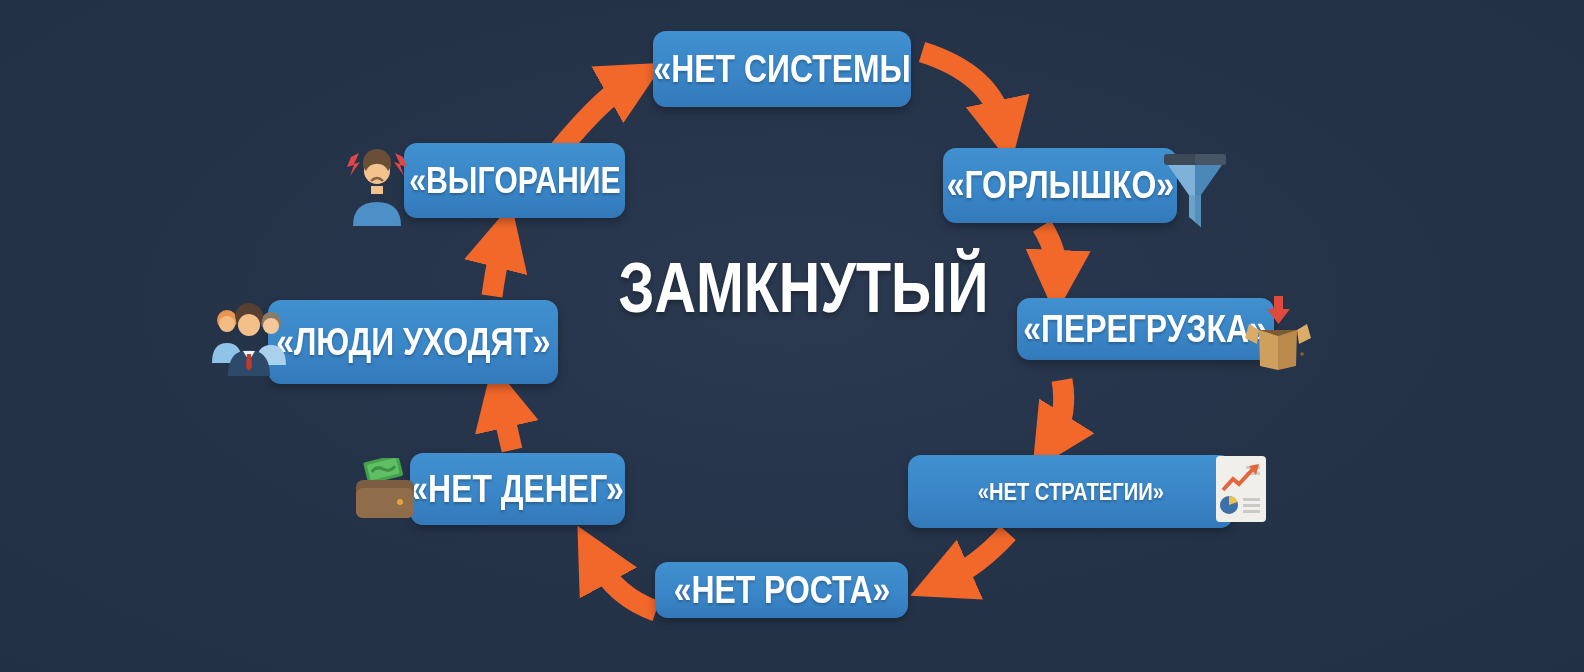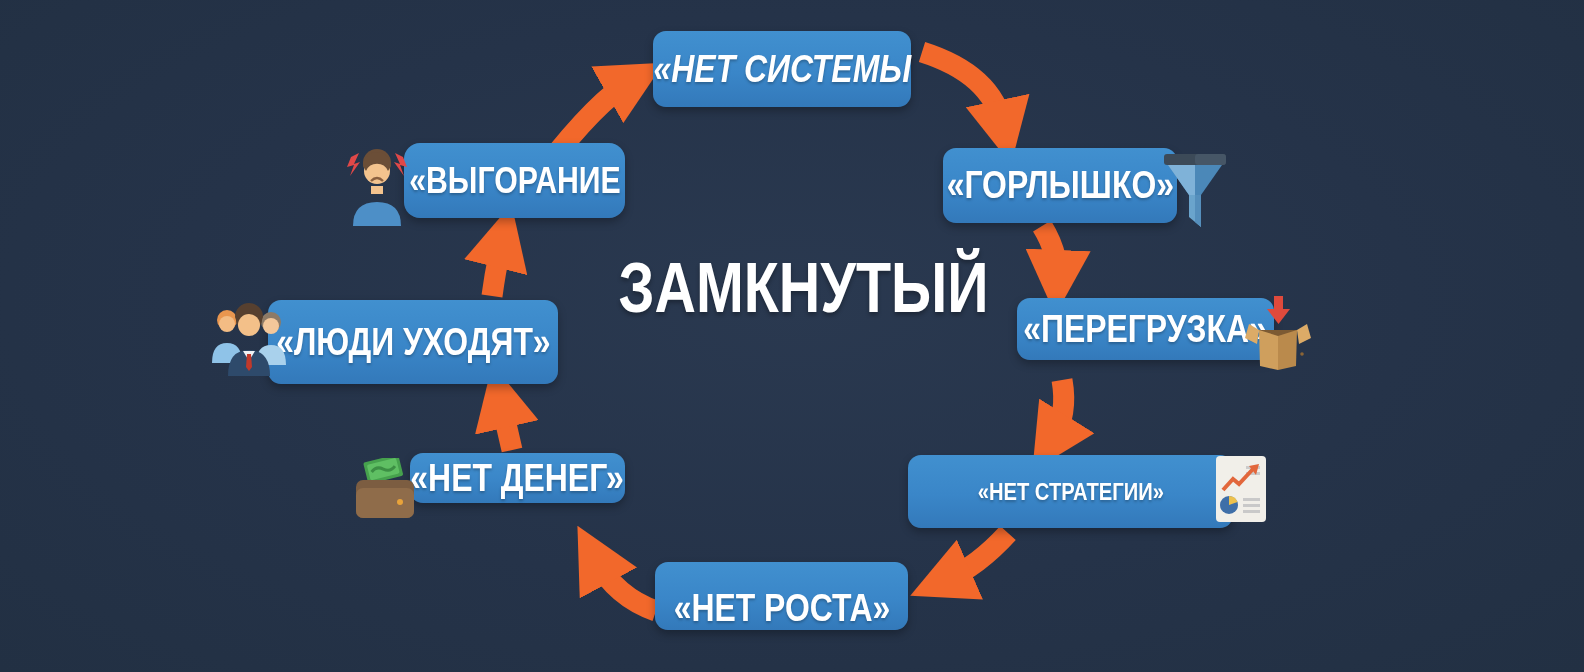--- a/index.html
+++ b/index.html
@@ -17,28 +17,28 @@
     border-radius:13px;
     box-shadow:0 4px 8px rgba(0,0,0,.28);
     display:flex;align-items:center;justify-content:center;
     color:#fff;font-weight:bold;font-size:38px;white-space:nowrap;
   }
   .node .lbl{
     display:inline-block;transform:scaleX(.84);
     text-shadow:0 2px 3px rgba(0,0,0,.25);
     letter-spacing:0;
   }
-  .n1{left:653px;top:31px;width:258px;height:76px;font-style:italic;}
+  .n1{left:653px;top:31px;width:258px;height:76px;}
   .n2{left:943px;top:148px;width:234px;height:75px;text-align:center;}
   .n3{left:1017px;top:298px;width:257px;height:62px;}
   .n4{left:908px;top:455px;width:325px;height:73px;font-size:24px;}
-  .n5{left:655px;top:562px;width:253px;height:68px;align-items:flex-end;}
-  .n6{left:410px;top:453px;width:215px;height:50px;}
+  .n5{left:655px;top:562px;width:253px;height:56px;}
+  .n6{left:410px;top:453px;width:215px;height:72px;}
   .n7{left:268px;top:300px;width:290px;height:84px;}
-  .n8{left:404px;top:143px;width:221px;height:75px;font-size:36px;border-radius:16px;}
+  .n8{left:404px;top:143px;width:221px;height:75px;font-size:36px;}
   .icon{position:absolute;z-index:3;}
   .ic-funnel{left:1163px;top:149px;width:64px;height:84px;}
   .ic-box{left:1242px;top:294px;width:72px;height:82px;}
   .ic-report{left:1216px;top:456px;width:50px;height:66px;}
   .ic-wallet{left:354px;top:458px;width:66px;height:64px;}
   .ic-people{left:210px;top:299px;width:78px;height:77px;}
   .ic-burnout{left:341px;top:140px;width:72px;height:86px;}
   .title{
     position:absolute;z-index:2;left:16px;top:252px;width:1576px;
     text-align:center;color:#fff;font-weight:bold;

